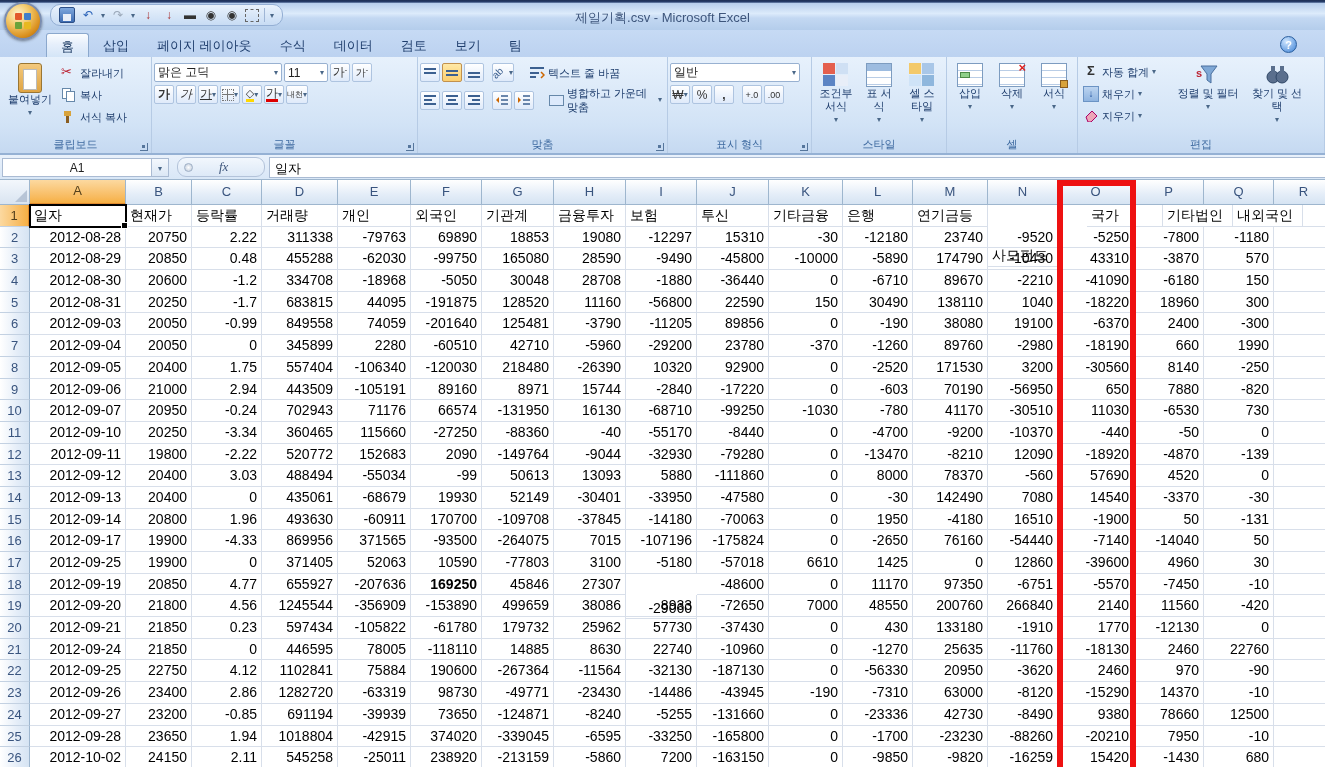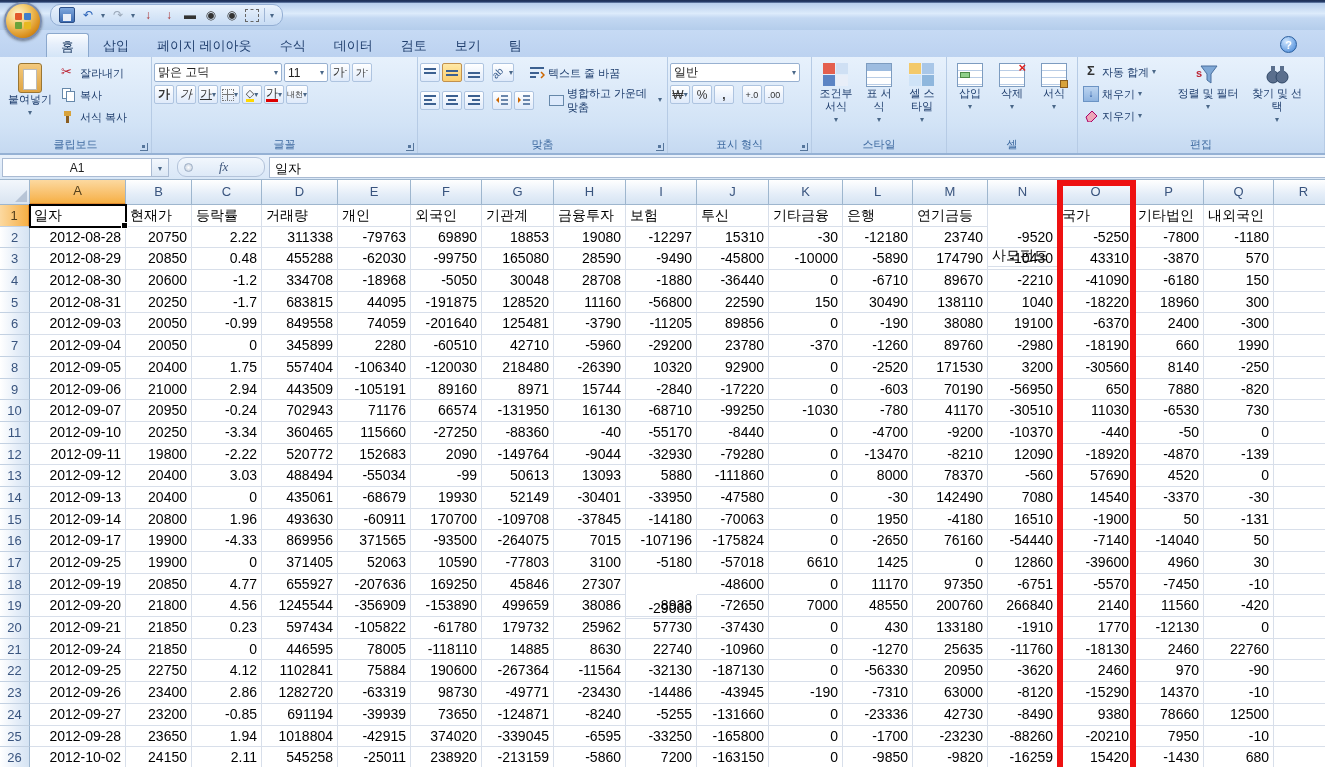--- a/index.html
+++ b/index.html
@@ -126,20 +126,21 @@
         <span class="arrow">▾</span>
       <span class="qicon red">↓</span>
       <span class="qicon red">↓</span>
       <span class="qicon dark">▬</span>
       <span class="qicon dark">◉</span>
       <span class="qicon dark">◉</span>
       <span class="qicon" style="border:1px dashed #666; width:14px; height:13px;"></span>
       <span class="sep"></span>
       <span class="arrow">▾</span>
     </div>
+    <div class="title-text">제일기획.csv - Microsoft Excel</div>
   </div>
 
   <div class="tabsrow">
     <div class="tabs">
       <div class="tab active">홈</div>
       <div class="tab">삽입</div>
       <div class="tab">페이지 레이아웃</div>
       <div class="tab">수식</div>
       <div class="tab">데이터</div>
       <div class="tab">검토</div>
@@ -529,21 +530,21 @@
         <div class="cell txt" style="width: 73px;">개인</div>
         <div class="cell txt" style="width: 71px;">외국인</div>
         <div class="cell txt" style="width: 72px;">기관계</div>
         <div class="cell txt" style="width: 72px;">금융투자</div>
         <div class="cell txt" style="width: 71px;">보험</div>
         <div class="cell txt" style="width: 72px;">투신</div>
         <div class="cell txt" style="width: 74px;">기타금융</div>
         <div class="cell txt" style="width: 70px;">은행</div>
         <div class="cell txt" style="width: 75px;">연기금등</div>
         <div class="cell txt" style="width: 70px; margin-top: 40px;">사모펀드</div>
-        <div class="cell txt" style="width: 76px;">국가</div>
+        <div class="cell txt" style="width: 76px; margin-left: 29px;">국가</div>
         <div class="cell txt" style="width: 70px;">기타법인</div>
         <div class="cell txt" style="width: 70px;">내외국인</div>
         <div class="cell txt" style="width: 60px;"></div>
       </div>
       <div class="gridrow">
         <div class="rowhead">2</div>
         <div class="cell" style="width: 96px;">2012-08-28</div>
         <div class="cell" style="width: 66px;">20750</div>
         <div class="cell" style="width: 70px;">2.22</div>
         <div class="cell" style="width: 76px;">311338</div>
@@ -877,21 +878,21 @@
         <div class="cell" style="width: 70px;">30</div>
         <div class="cell" style="width: 60px;"></div>
       </div>
       <div class="gridrow">
         <div class="rowhead">18</div>
         <div class="cell" style="width: 96px;">2012-09-19</div>
         <div class="cell" style="width: 66px;">20850</div>
         <div class="cell" style="width: 70px;">4.77</div>
         <div class="cell" style="width: 76px;">655927</div>
         <div class="cell" style="width: 73px;">-207636</div>
-        <div class="cell" style="width: 71px;">169250</div>
+        <div class="cell" style="width: 71px; font-weight: bold;">169250</div>
         <div class="cell" style="width: 72px;">45846</div>
         <div class="cell" style="width: 72px;">27307</div>
         <div class="cell" style="width: 71px; margin-top: 24px;">-29060</div>
         <div class="cell" style="width: 72px;">-48600</div>
         <div class="cell" style="width: 74px;">0</div>
         <div class="cell" style="width: 70px;">11170</div>
         <div class="cell" style="width: 75px;">97350</div>
         <div class="cell" style="width: 70px;">-6751</div>
         <div class="cell" style="width: 76px;">-5570</div>
         <div class="cell" style="width: 70px;">-7450</div>

